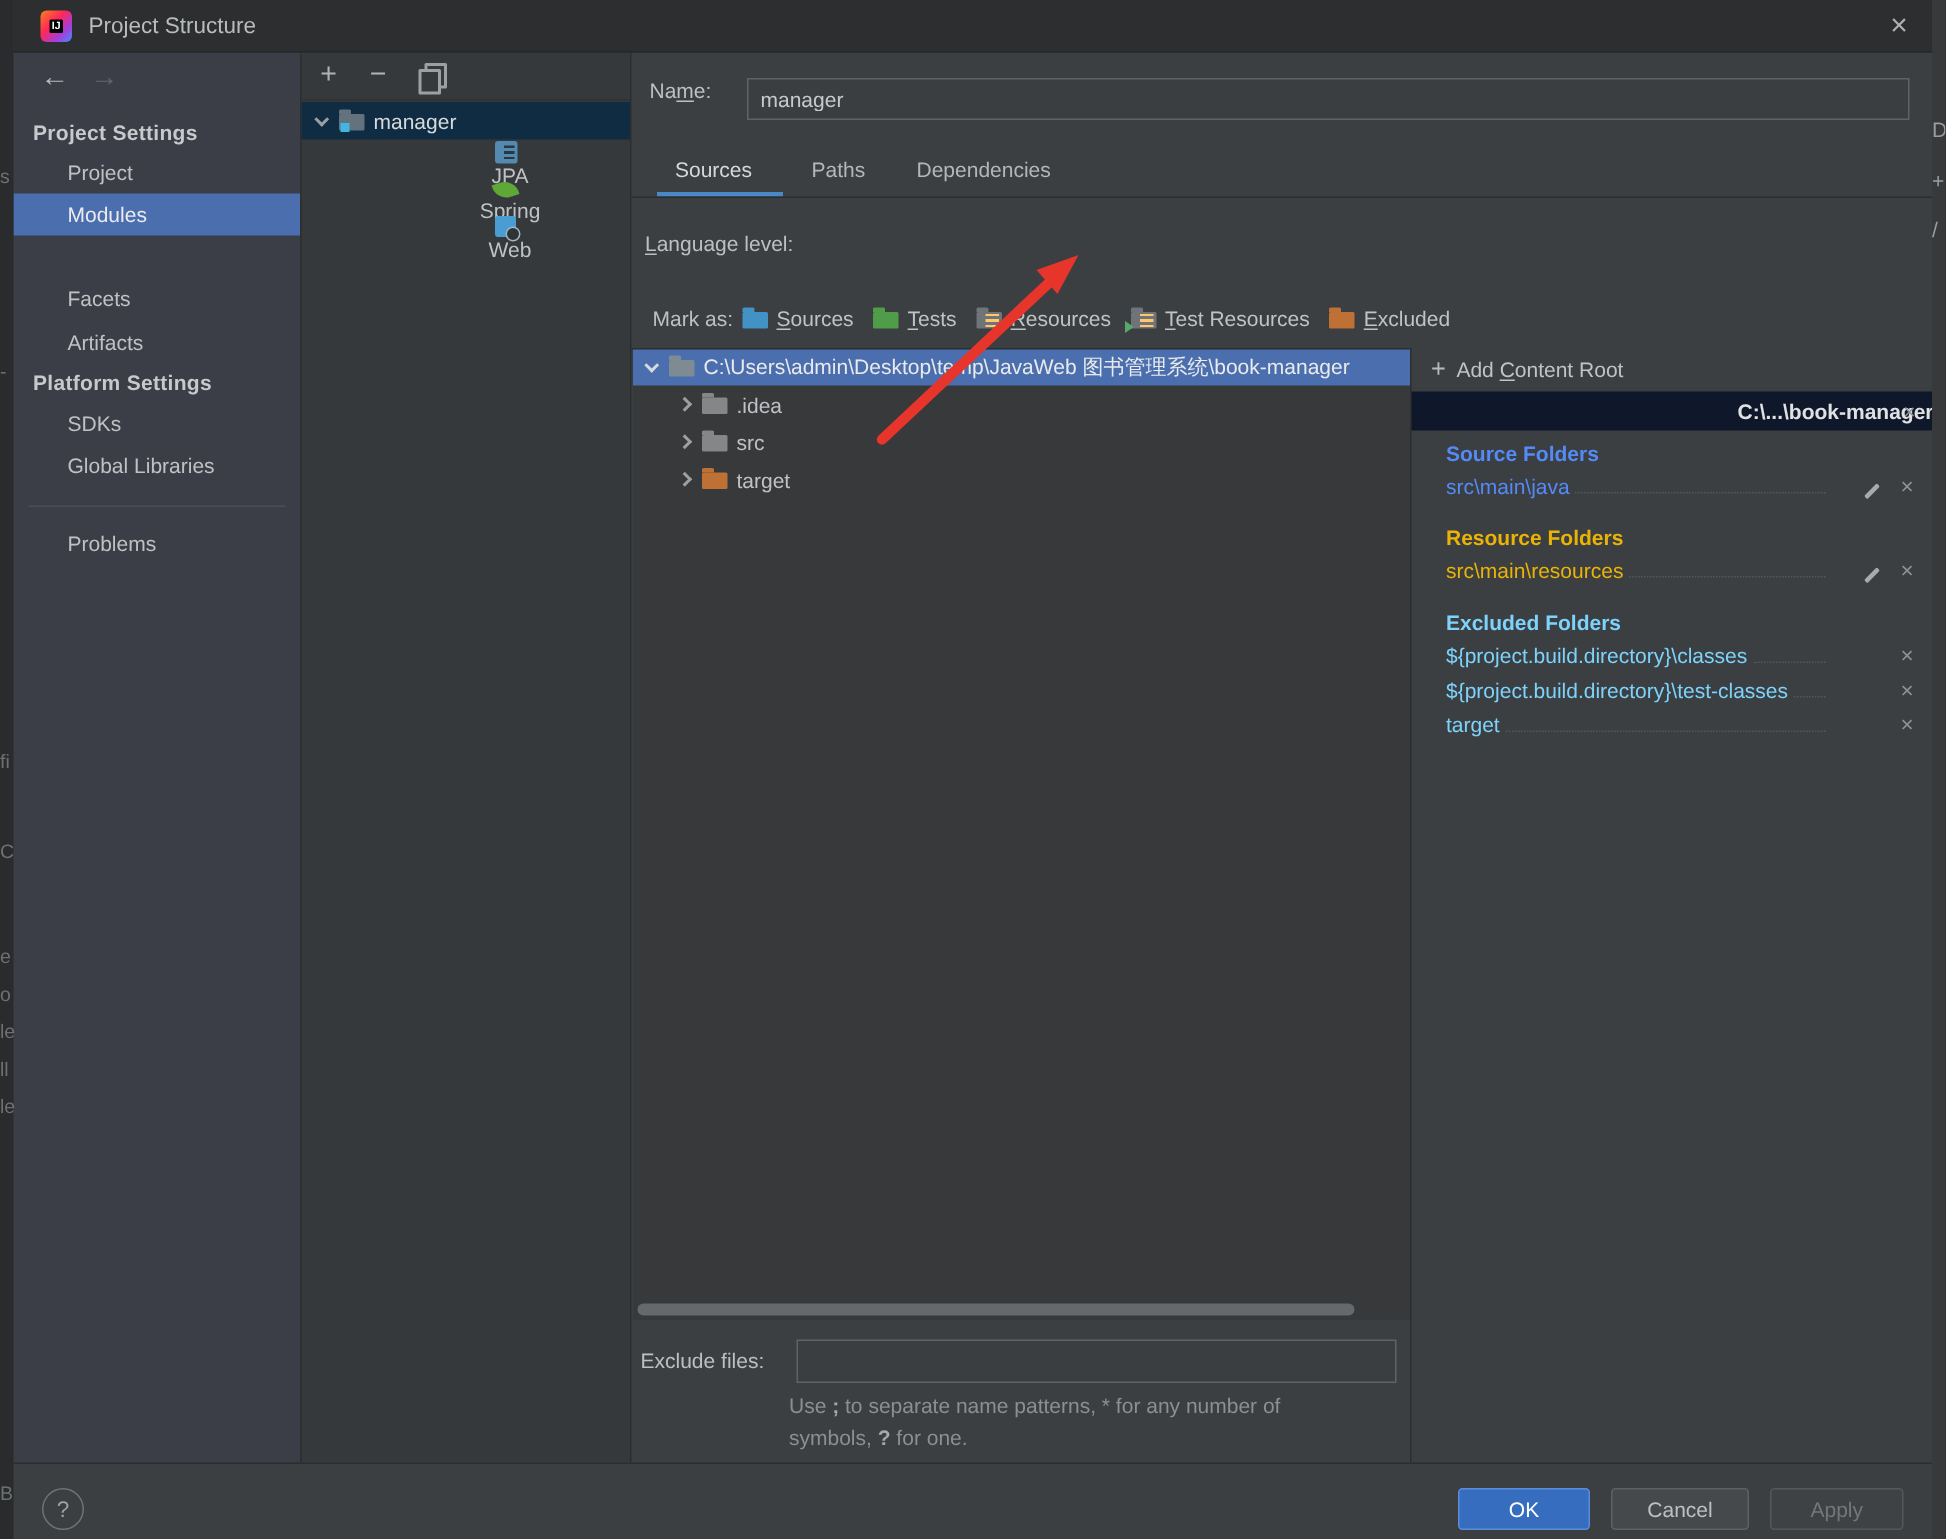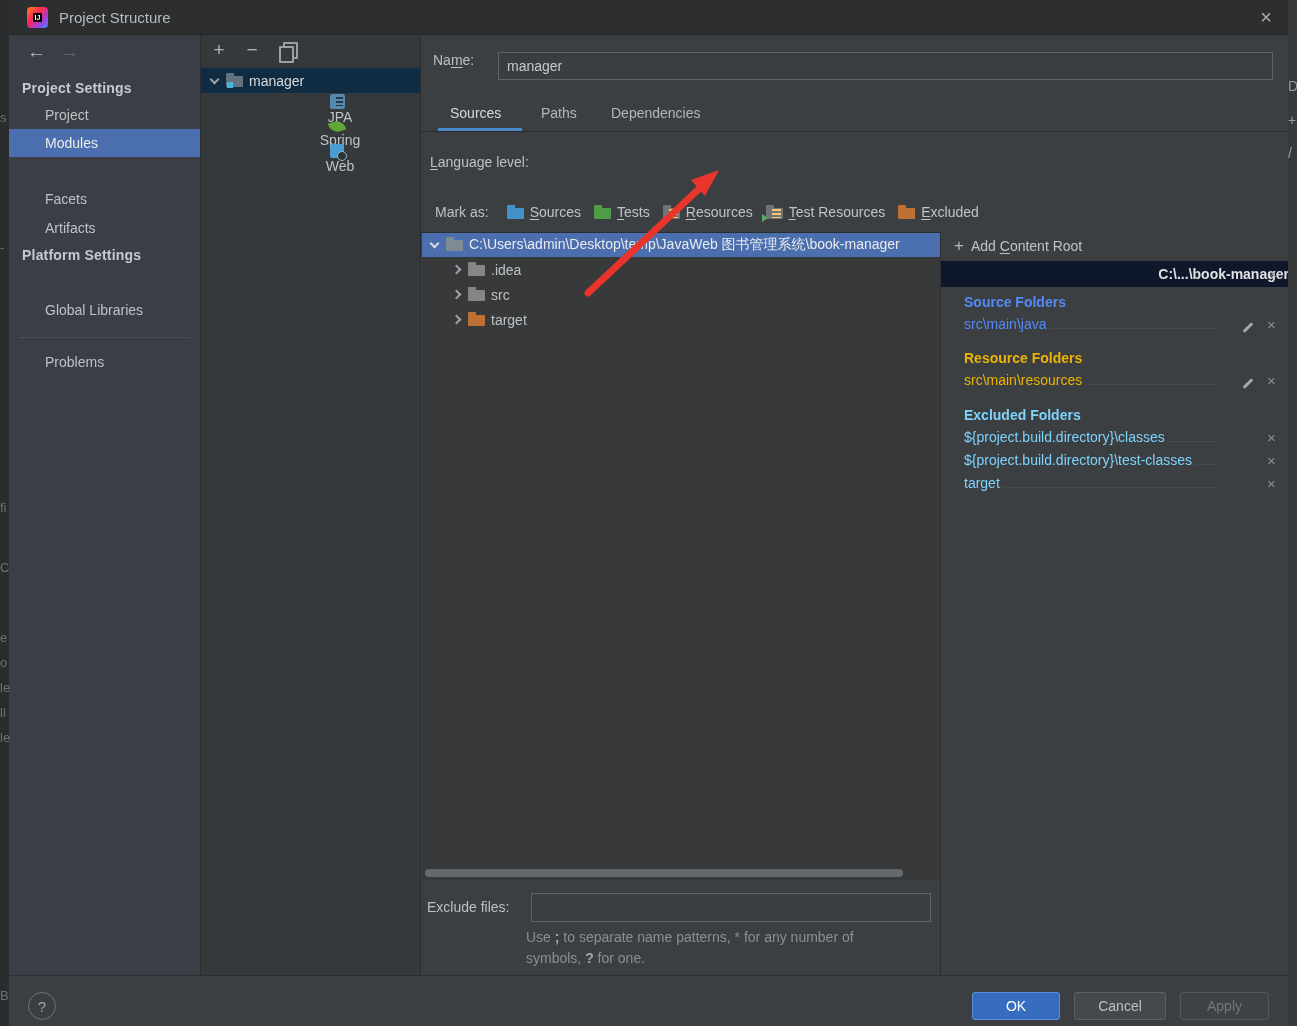--- a/index.html
+++ b/index.html
@@ -78,21 +78,21 @@
   .mn { text-decoration:underline; text-underline-offset:2px; }
   .tfield { position:absolute; background:#3b3e40; border:1px solid #5e6366; color:#c7cacc; padding:0 8px; font:inherit; }
   .tabs-underline { position:absolute; background:#4a88c7; }
   .tab { position:absolute; top:70px; color:#b4b7b9; cursor:pointer; }
   .tab.sel { color:#d6d9db; }
   .hdiv { position:absolute; background:#2b2d2e; }
   .combo { position:absolute; left:133px; top:111px; width:622px; height:31px; border:1px solid #5e6366; border-radius:6px;
            color:#c0c3c5; line-height:29px; padding-left:12px; cursor:pointer; }
   .combo-arrow { position:absolute; right:12px; top:13px; width:0; height:0; border-left:5px solid transparent; border-right:5px solid transparent; border-top:6px solid #9da0a2; }
   .markrow { position:absolute; left:14px; top:165px; height:24px; display:flex; align-items:center; }
-  .markrow .mlabel { margin-right:18px; color:#bdc0c2; }
+  .markrow .mlabel { margin-right:6px; color:#bdc0c2; }
   .mopt { display:flex; align-items:center; margin-right:13px; cursor:pointer; color:#c0c3c5; position:relative; }
 
   
   .ftree { position:absolute; left:1px; top:197px; width:519px; height:648px; background:#37393b; overflow:hidden; }
   .ft-root { position:absolute; left:0; top:0; width:519px; height:25px; background:#4b6eaf; color:#e8eaec; padding-left:9px; overflow:hidden; }
   .ft-child { position:absolute; left:0; width:519px; height:25px; padding-left:31px; color:#bfc2c4; }
 
   .hscroll { position:absolute; left:4px; top:834px; width:478px; height:8px; background:#66696b; border-radius:4px; cursor:pointer; }
   .hint { position:absolute; left:105px; top:892px; width:400px; color:#8c8f91; line-height:21px; }
   .hint b { color:#a5a8aa; }
@@ -158,20 +158,21 @@
     <div class="nav-arrows">
       <span class="back">←</span>
       <span class="fwd">→</span>
     </div>
     <div class="sb-header" style="top:40px">Project Settings</div>
     <div class="sb-item" style="top:66px">Project</div>
     <div class="sb-item sel" style="top:94px">Modules</div>
     <div class="sb-item" style="top:150px">Facets</div>
     <div class="sb-item" style="top:179px">Artifacts</div>
     <div class="sb-header" style="top:207px">Platform Settings</div>
+    <div class="sb-item" style="top:233px">SDKs</div>
     <div class="sb-item" style="top:261px">Global Libraries</div>
     <div class="sb-divider" style="top:302px"></div>
     <div class="sb-item" style="top:313px">Problems</div>
   </div>
 
   <div class="modpanel">
     <div class="mtoolbar">
       <div class="tb-btn" style="left:5px">+</div>
       <div class="tb-btn" style="left:38px">−</div>
       <div class="copyic"></div>

